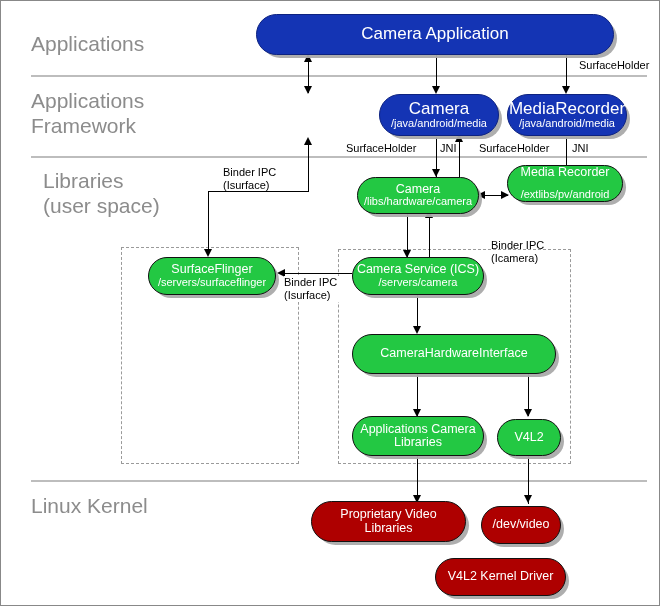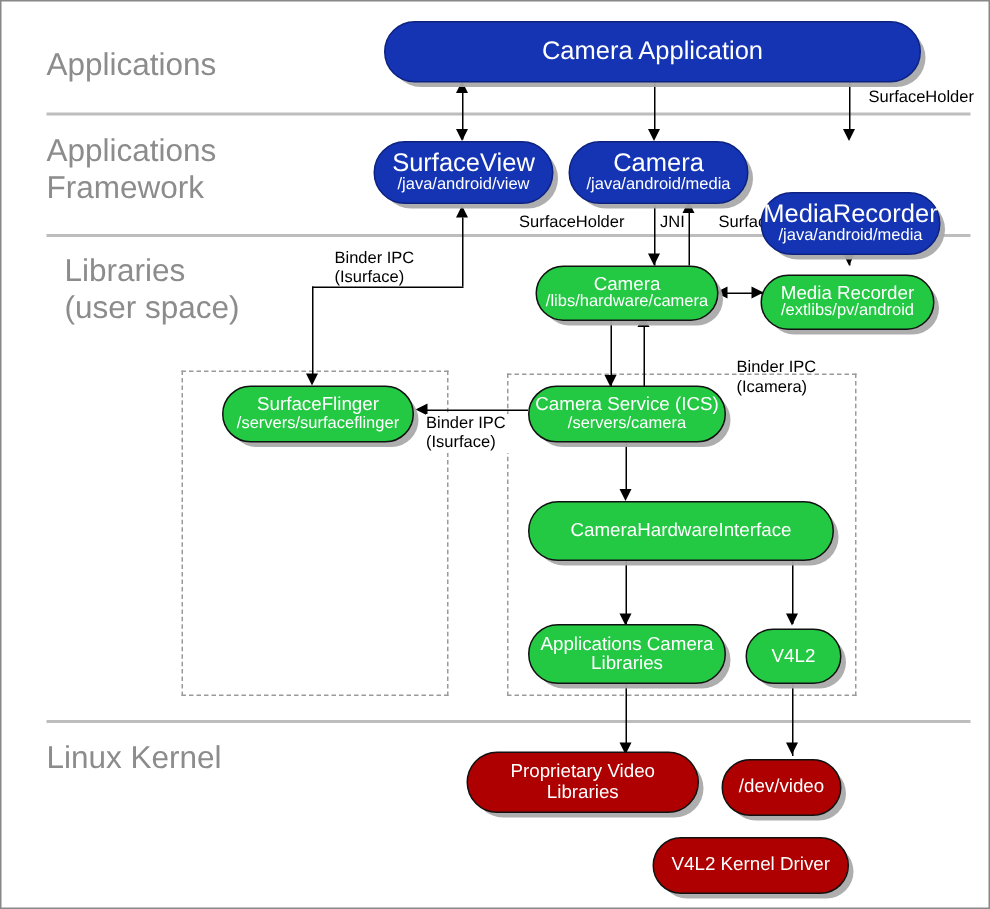--- a/index.html
+++ b/index.html
@@ -121,41 +121,37 @@
   <div class="vline" style="left:416px;top:455px;height:48px;"></div>
   <div class="arrow-d" style="left:411.5px;top:494px;"></div>
 
   <div class="vline" style="left:527px;top:455px;height:48px;"></div>
   <div class="arrow-d" style="left:522.5px;top:494px;"></div>
 
   <div class="node blue" style="left:255px;top:13px;width:358px;height:41px;">
     <span class="t1">Camera Application</span>
   </div>
 
-  <div class="node blue" style="left:248px;top:93px;width:120px;height:42px;">
-    <span class="t1">SurfaceView</span>
-    <span class="t2">/java/android/view</span>
-  </div>
 
   <div class="node blue" style="left:378px;top:93px;width:120px;height:42px;">
     <span class="t1">Camera</span>
     <span class="t2">/java/android/media</span>
   </div>
 
-  <div class="node blue" style="left:506px;top:93px;width:120px;height:42px;margin-top:34px;">
+  <div class="node blue" style="left:506px;top:93px;width:120px;height:42px;">
     <span class="t1">MediaRecorder</span>
     <span class="t2">/java/android/media</span>
   </div>
 
   <div class="node green" style="left:356px;top:176px;width:122px;height:37px;">
     <span class="t1">Camera</span>
     <span class="t2">/libs/hardware/camera</span>
   </div>
 
-  <div class="node green" style="left:506px;top:182px;width:116px;height:37px;">
+  <div class="node green" style="left:506px;top:164px;width:116px;height:37px;justify-content:space-between;">
     <span class="t1">Media Recorder</span>
     <span class="t2">/extlibs/pv/android</span>
   </div>
 
   <div class="node green" style="left:147px;top:256px;width:128px;height:38px;">
     <span class="t1">SurfaceFlinger</span>
     <span class="t2">/servers/surfaceflinger</span>
   </div>
 
   <div class="node green" style="left:351px;top:256px;width:132px;height:38px;">

